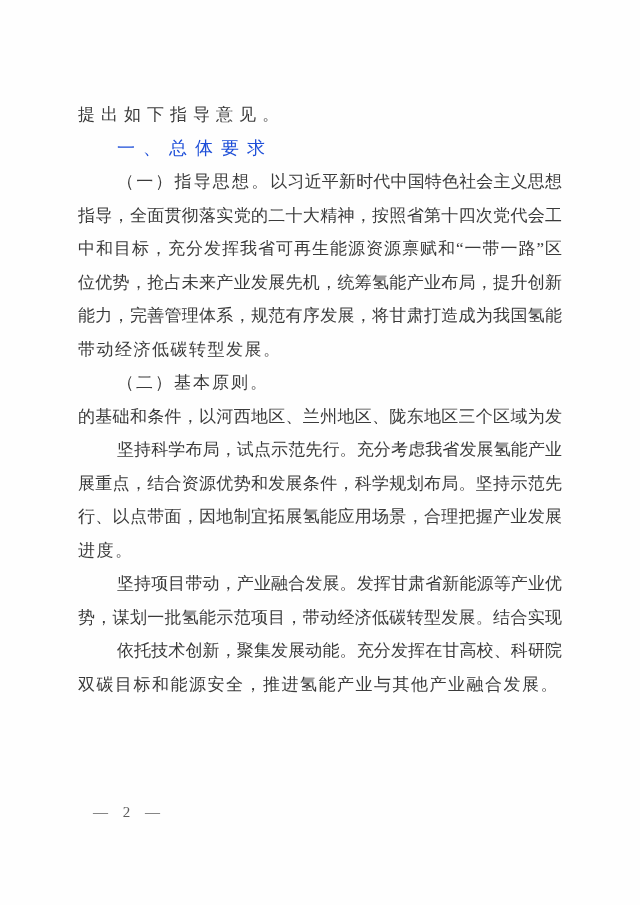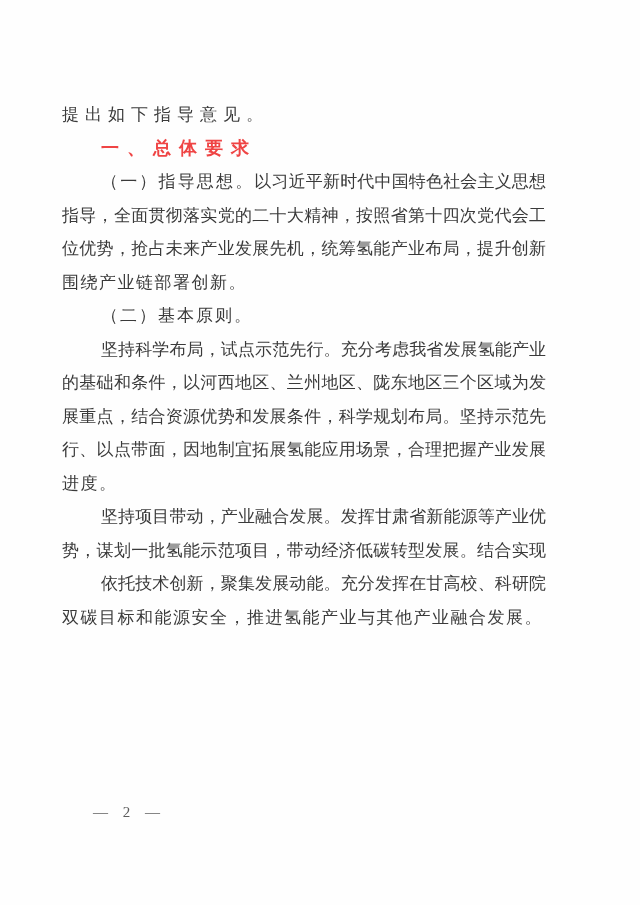--- a/index.html
+++ b/index.html
@@ -11,21 +11,21 @@
     position: relative;
     width: 640px;
     height: 905px;
     background: #fefefe;
     overflow: hidden;
     font-family: "Liberation Serif", "DejaVu Serif", serif;
     color: #3a3a3a;
   }
   .text-block {
     position: absolute;
-    left: 62px;
+    left: 78px;
     top: 98px;
     width: 484px;
   }
   .line {
     height: 33.5px;
     line-height: 33.5px;
     font-size: 17px;
     letter-spacing: 1.5px;
     white-space: nowrap;
     overflow: hidden;
@@ -37,23 +37,23 @@
     text-align-last: justify;
     text-justify: inter-character;
     white-space: normal;
   }
   
   .ind { padding-left: 39px; }
   
   .spread { letter-spacing: 6px; }
   .heading {
     font-family: "Liberation Sans", "DejaVu Sans", sans-serif;
-    font-weight: 700;
+    font-weight: 400;
     font-size: 18px;
-    color: #ef4444;
+    color: #1d4ed8;
     letter-spacing: 8px;
   }
   .sub-spread { letter-spacing: 3.5px; }
   
   .lead { letter-spacing: 2px; }
   .footer {
     position: absolute;
     left: 93px;
     top: 802px;
     font-size: 15px;
@@ -70,28 +70,30 @@
 <div class="page">
   <div class="text-block">
 
     <div class="line spread">提出如下指导意见。</div>
 
     <div class="line heading ind">一、总体要求</div>
 
     <div class="line j ind"><span class="lead">（一）指导思想。</span><span>以习近平新时代中国特色社会主义思想为</span></div>
 
     <div class="line j">指导，全面贯彻落实党的二十大精神，按照省第十四次党代会工</div>
+    <div class="line j">中和目标，充分发挥我省可再生能源资源禀赋和“一带一路”区</div>
     <div class="line j">位优势，抢占未来产业发展先机，统筹氢能产业布局，提升创新</div>
+    <div class="line j">能力，完善管理体系，规范有序发展，将甘肃打造成为我国氢能</div>
 
-    <div class="line">围绕产业链部署创新。</div>
+    <div class="line">带动经济低碳转型发展。</div>
 
     <div class="line ind sub-spread"><span class="lead">（二）基本原则。</span></div>
 
+    <div class="line j">的基础和条件，以河西地区、兰州地区、陇东地区三个区域为发</div>
     <div class="line j ind">坚持科学布局，试点示范先行。充分考虑我省发展氢能产业</div>
-    <div class="line j">的基础和条件，以河西地区、兰州地区、陇东地区三个区域为发</div>
     <div class="line j">展重点，结合资源优势和发展条件，科学规划布局。坚持示范先</div>
     <div class="line j">行、以点带面，因地制宜拓展氢能应用场景，合理把握产业发展</div>
 
     <div class="line">进度。</div>
 
     <div class="line j ind">坚持项目带动，产业融合发展。发挥甘肃省新能源等产业优</div>
     <div class="line j">势，谋划一批氢能示范项目，带动经济低碳转型发展。结合实现</div>
 
     <div class="line j ind">依托技术创新，聚集发展动能。充分发挥在甘高校、科研院</div>
 

